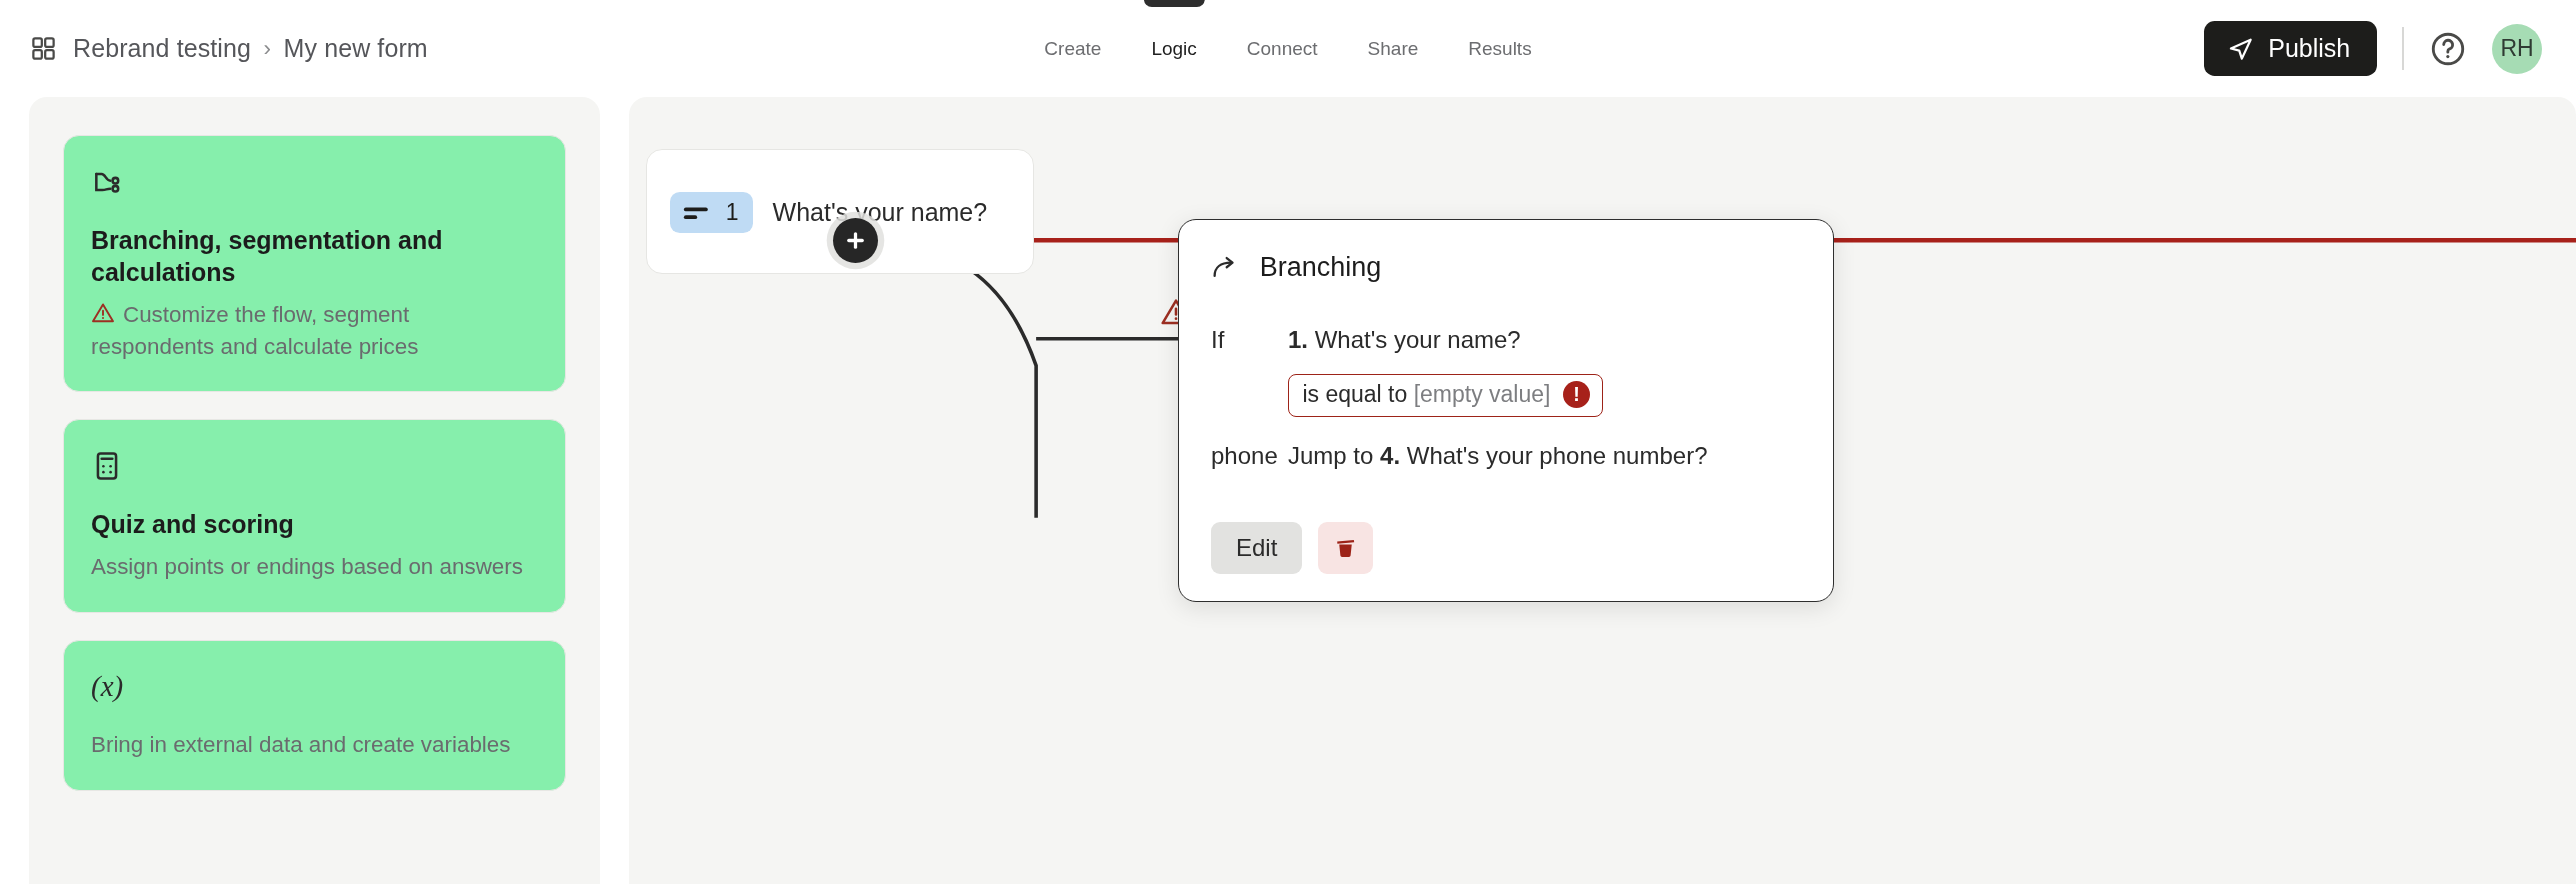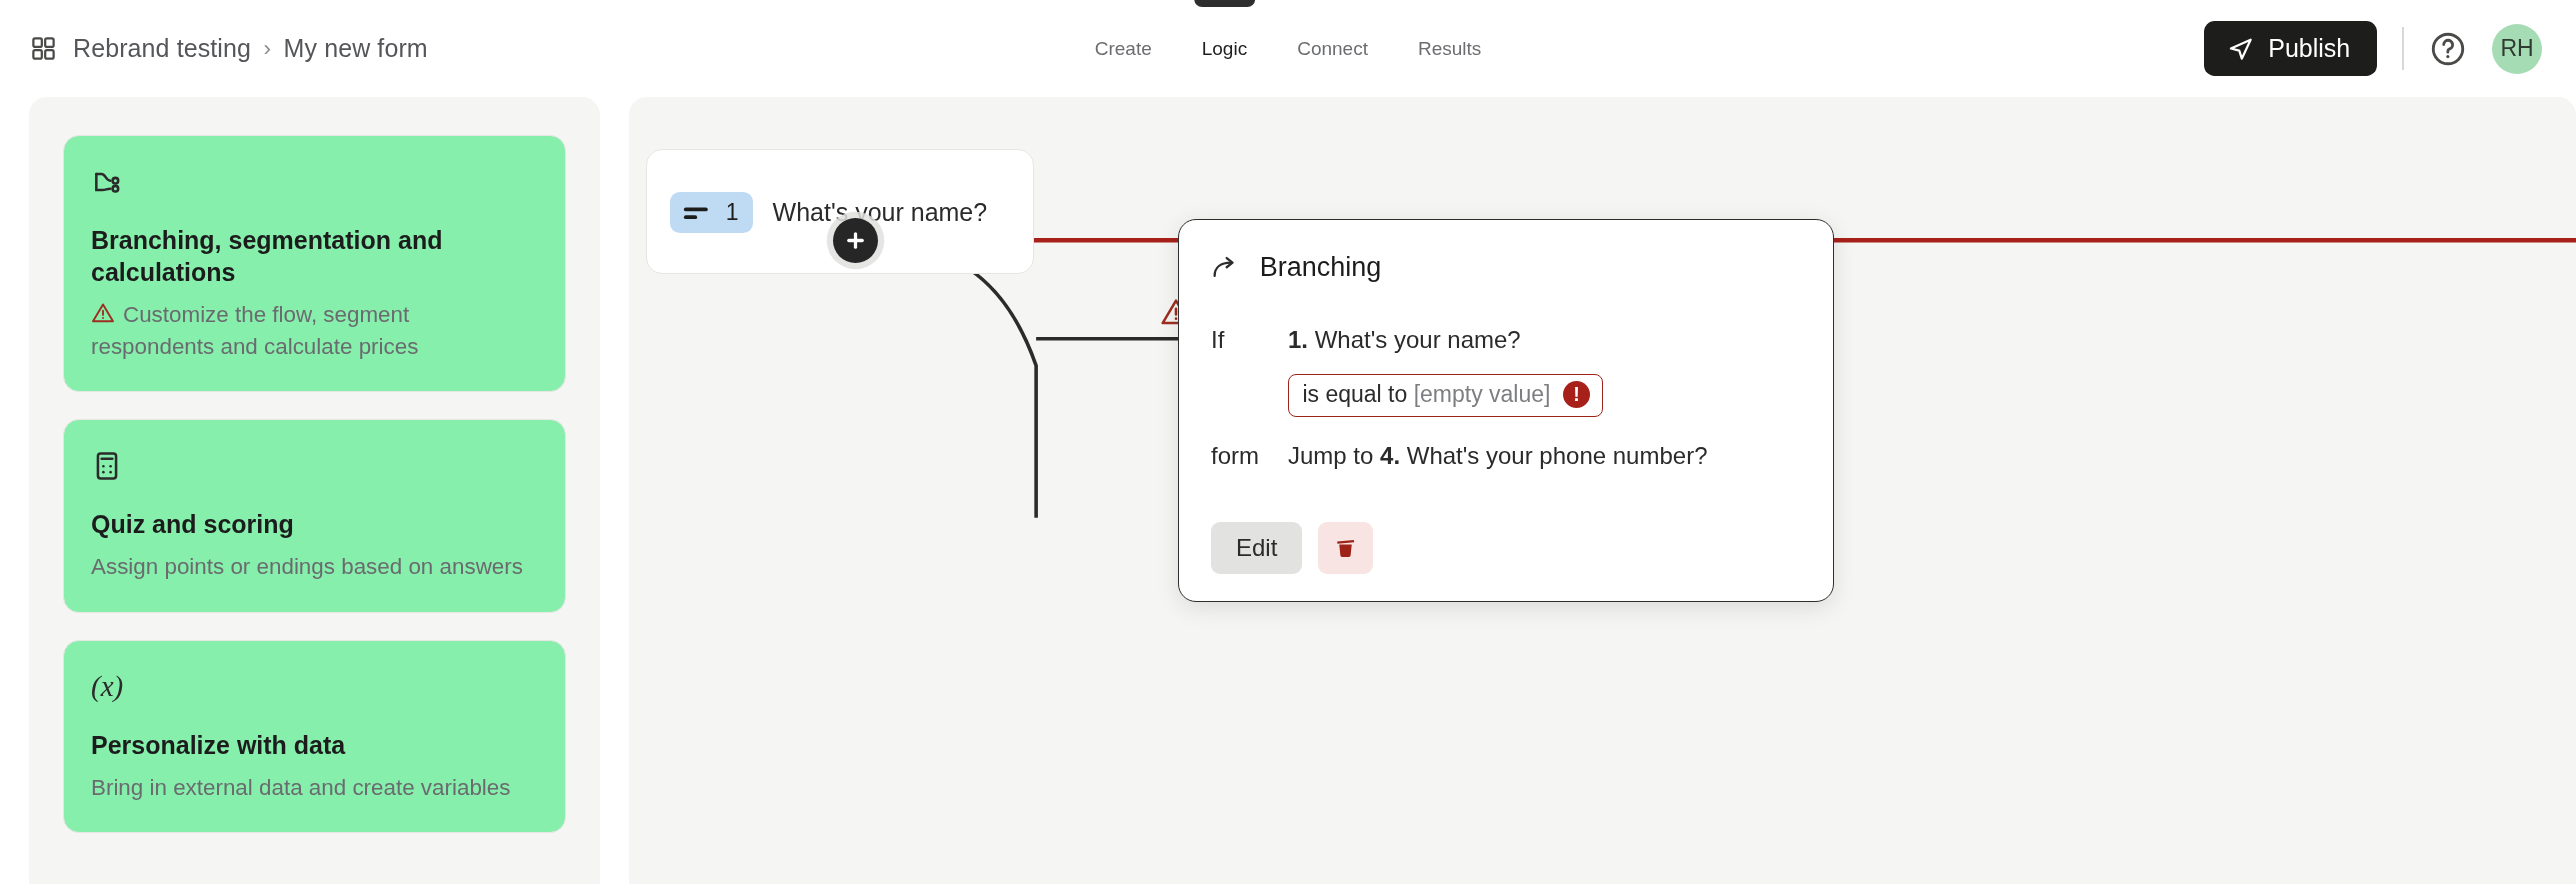--- a/index.html
+++ b/index.html
@@ -292,20 +292,21 @@
       <span>Rebrand testing</span>
       <span class="crumb-sep">›</span>
       <span class="crumb-current">My new form</span>
     </div>
   </div>
 
   <nav class="nav">
     <div class="nav-item">Create</div>
     <div class="nav-item active">Logic</div>
     <div class="nav-item">Connect</div>
+    <div class="nav-item">Share</div>
     <div class="nav-item">Results</div>
   </nav>
 
   <div class="topright">
     <button class="publish-btn">
       <span>
         <svg viewBox="0 0 24 24" fill="none" stroke="currentColor" stroke-width="2" stroke-linejoin="round">
           <path d="M3.5 12 21 4.2 13.2 21l-2.3-7.1z"></path>
         </svg>
       </span>
@@ -362,21 +363,20 @@
       <div class="card-title">Quiz and scoring</div>
       <div class="card-desc">
         <span>Assign points or endings based on answers</span>
       </div>
     </div>
 
     <div class="card">
       <div class="card-icon">
         <span class="fx">(<i>x</i>)</span>
       </div>
-      <div class="card-title">Personalize with data</div>
       <div class="card-desc">
         <span>Bring in external data and create variables</span>
       </div>
     </div>
 
   </aside>
 
   <main class="canvas">
 
     <svg class="edges" viewBox="0 0 2176 880" preserveAspectRatio="none">
@@ -444,21 +444,21 @@
         <div class="error-pill">
           <span class="txt">
             <span>is equal to</span>
             <span class="muted">[empty value]</span>
           </span>
           <span class="error-dot">!</span>
         </div>
       </div>
 
       <div class="cond-row">
-        <div class="cond-key">form</div>
+        <div class="cond-key">phone</div>
         <div class="cond-val">
           <span>Jump to</span>
           <b>4.</b>
           <span>What's your phone number?</span>
         </div>
       </div>
 
       <div class="branch-actions">
         <button class="btn-edit">Edit</button>
         <button class="btn-delete">

